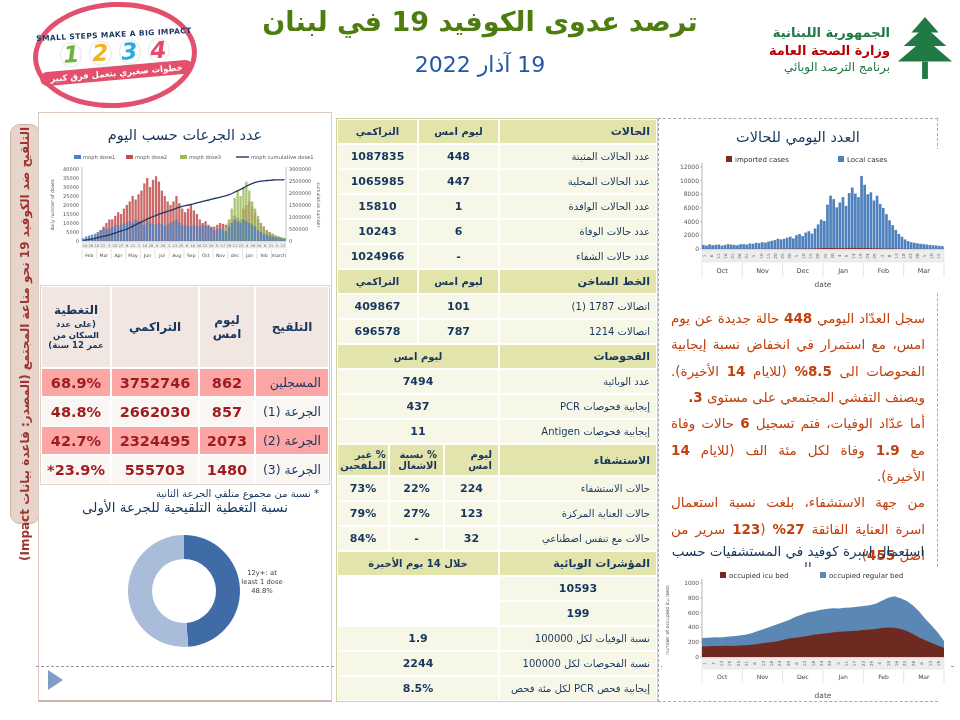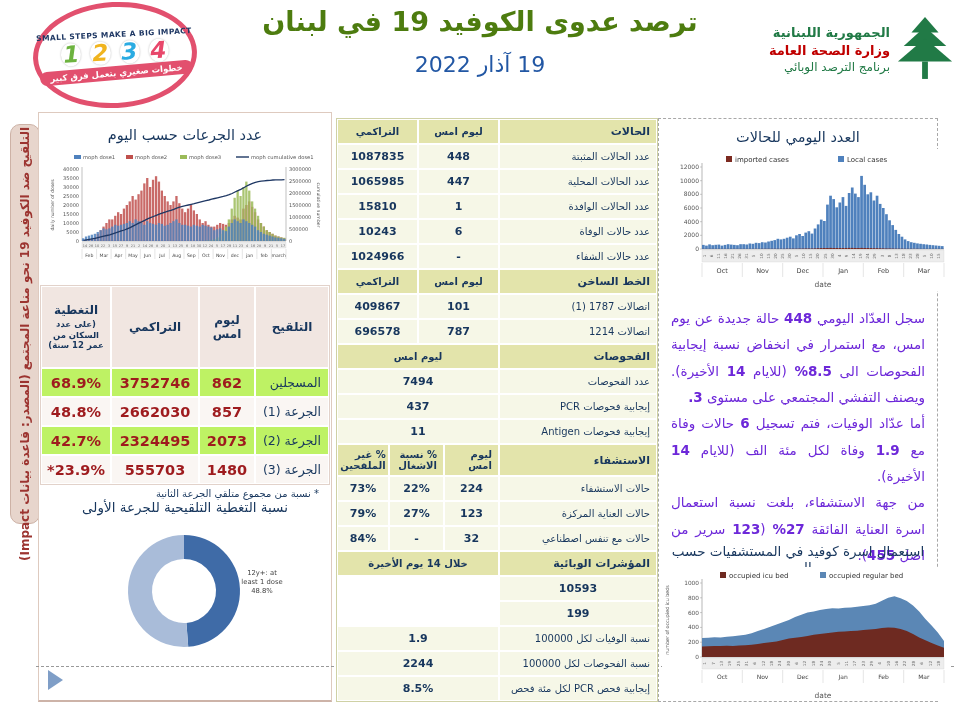--- a/index.html
+++ b/index.html
@@ -53,27 +53,27 @@
   
   .vt{position:relative;z-index:2;width:288px;margin:0 auto;direction:rtl;border:1px solid #e2d2ca;}
   .vrow{display:grid;grid-template-columns:74px 56px 88px 70px;}
   .vc{border:1px solid #fff;display:flex;align-items:center;justify-content:center;box-sizing:border-box;
       min-height:29px;padding:1px 3px;}
   .vhead .vc{background:#f1e6e1;color:#17365d;font-weight:bold;font-size:12px;min-height:82px;
              flex-direction:column;justify-content:center;text-align:center;}
   .vnote{font-size:8.5px;font-weight:bold;line-height:1.25;margin-top:2px;}
   .vlabel{justify-content:flex-start;padding-right:7px;color:#17365d;font-size:12.5px;}
   .vnum{color:#9e1b1e;font-weight:bold;font-size:14.5px;}
-  .valt .vc{background:#bef264;}
+  .valt .vc{background:#fca5a5;}
   .vlight .vc{background:#faf6f3;}
   .vfootnote{position:relative;z-index:2;direction:rtl;text-align:right;padding:3px 12px 0 0;
              color:#17365d;font-size:10px;}
   
   .narrative{position:absolute;left:12px;right:12px;top:186px;direction:rtl;text-align:justify;
-             color:#6d28d9;font-size:13.5px;line-height:1.95;z-index:2;}
+             color:#c2410c;font-size:13.5px;line-height:1.95;z-index:2;}
   .nline b{font-weight:bold;}
   
   .dash-line{position:absolute;left:36px;right:6px;top:666px;border-top:1.3px dashed #999;z-index:1;}
   .arrow-tri{position:absolute;left:48px;top:670px;width:0;height:0;z-index:2;
              border-top:10px solid transparent;border-bottom:10px solid transparent;
              border-left:15px solid #7f9ec7;}
 </style>
 </head>
 <body>
 
@@ -479,21 +479,21 @@
         <div class="trow" style="grid-template-columns: 158px 81px 81px;">
           <div class="tcell lcell">اتصالات 1214</div>
           <div class="tcell vcell">787</div>
           <div class="tcell vcell">696578</div>
         </div>
         <div class="trow" style="grid-template-columns: 158px 162px;">
           <div class="tcell hcell hlabel">الفحوصات</div>
           <div class="tcell hcell hval">ليوم امس</div>
         </div>
         <div class="trow" style="grid-template-columns: 158px 162px;">
-          <div class="tcell lcell">عدد الفحوصات</div>
+          <div class="tcell lcell">عدد الوبائية</div>
           <div class="tcell vcell">7494</div>
         </div>
         <div class="trow" style="grid-template-columns: 158px 162px;">
           <div class="tcell lcell">إيجابية فحوصات PCR</div>
           <div class="tcell vcell">437</div>
         </div>
         <div class="trow" style="grid-template-columns: 158px 162px;">
           <div class="tcell lcell">إيجابية فحوصات Antigen</div>
           <div class="tcell vcell">11</div>
         </div>

